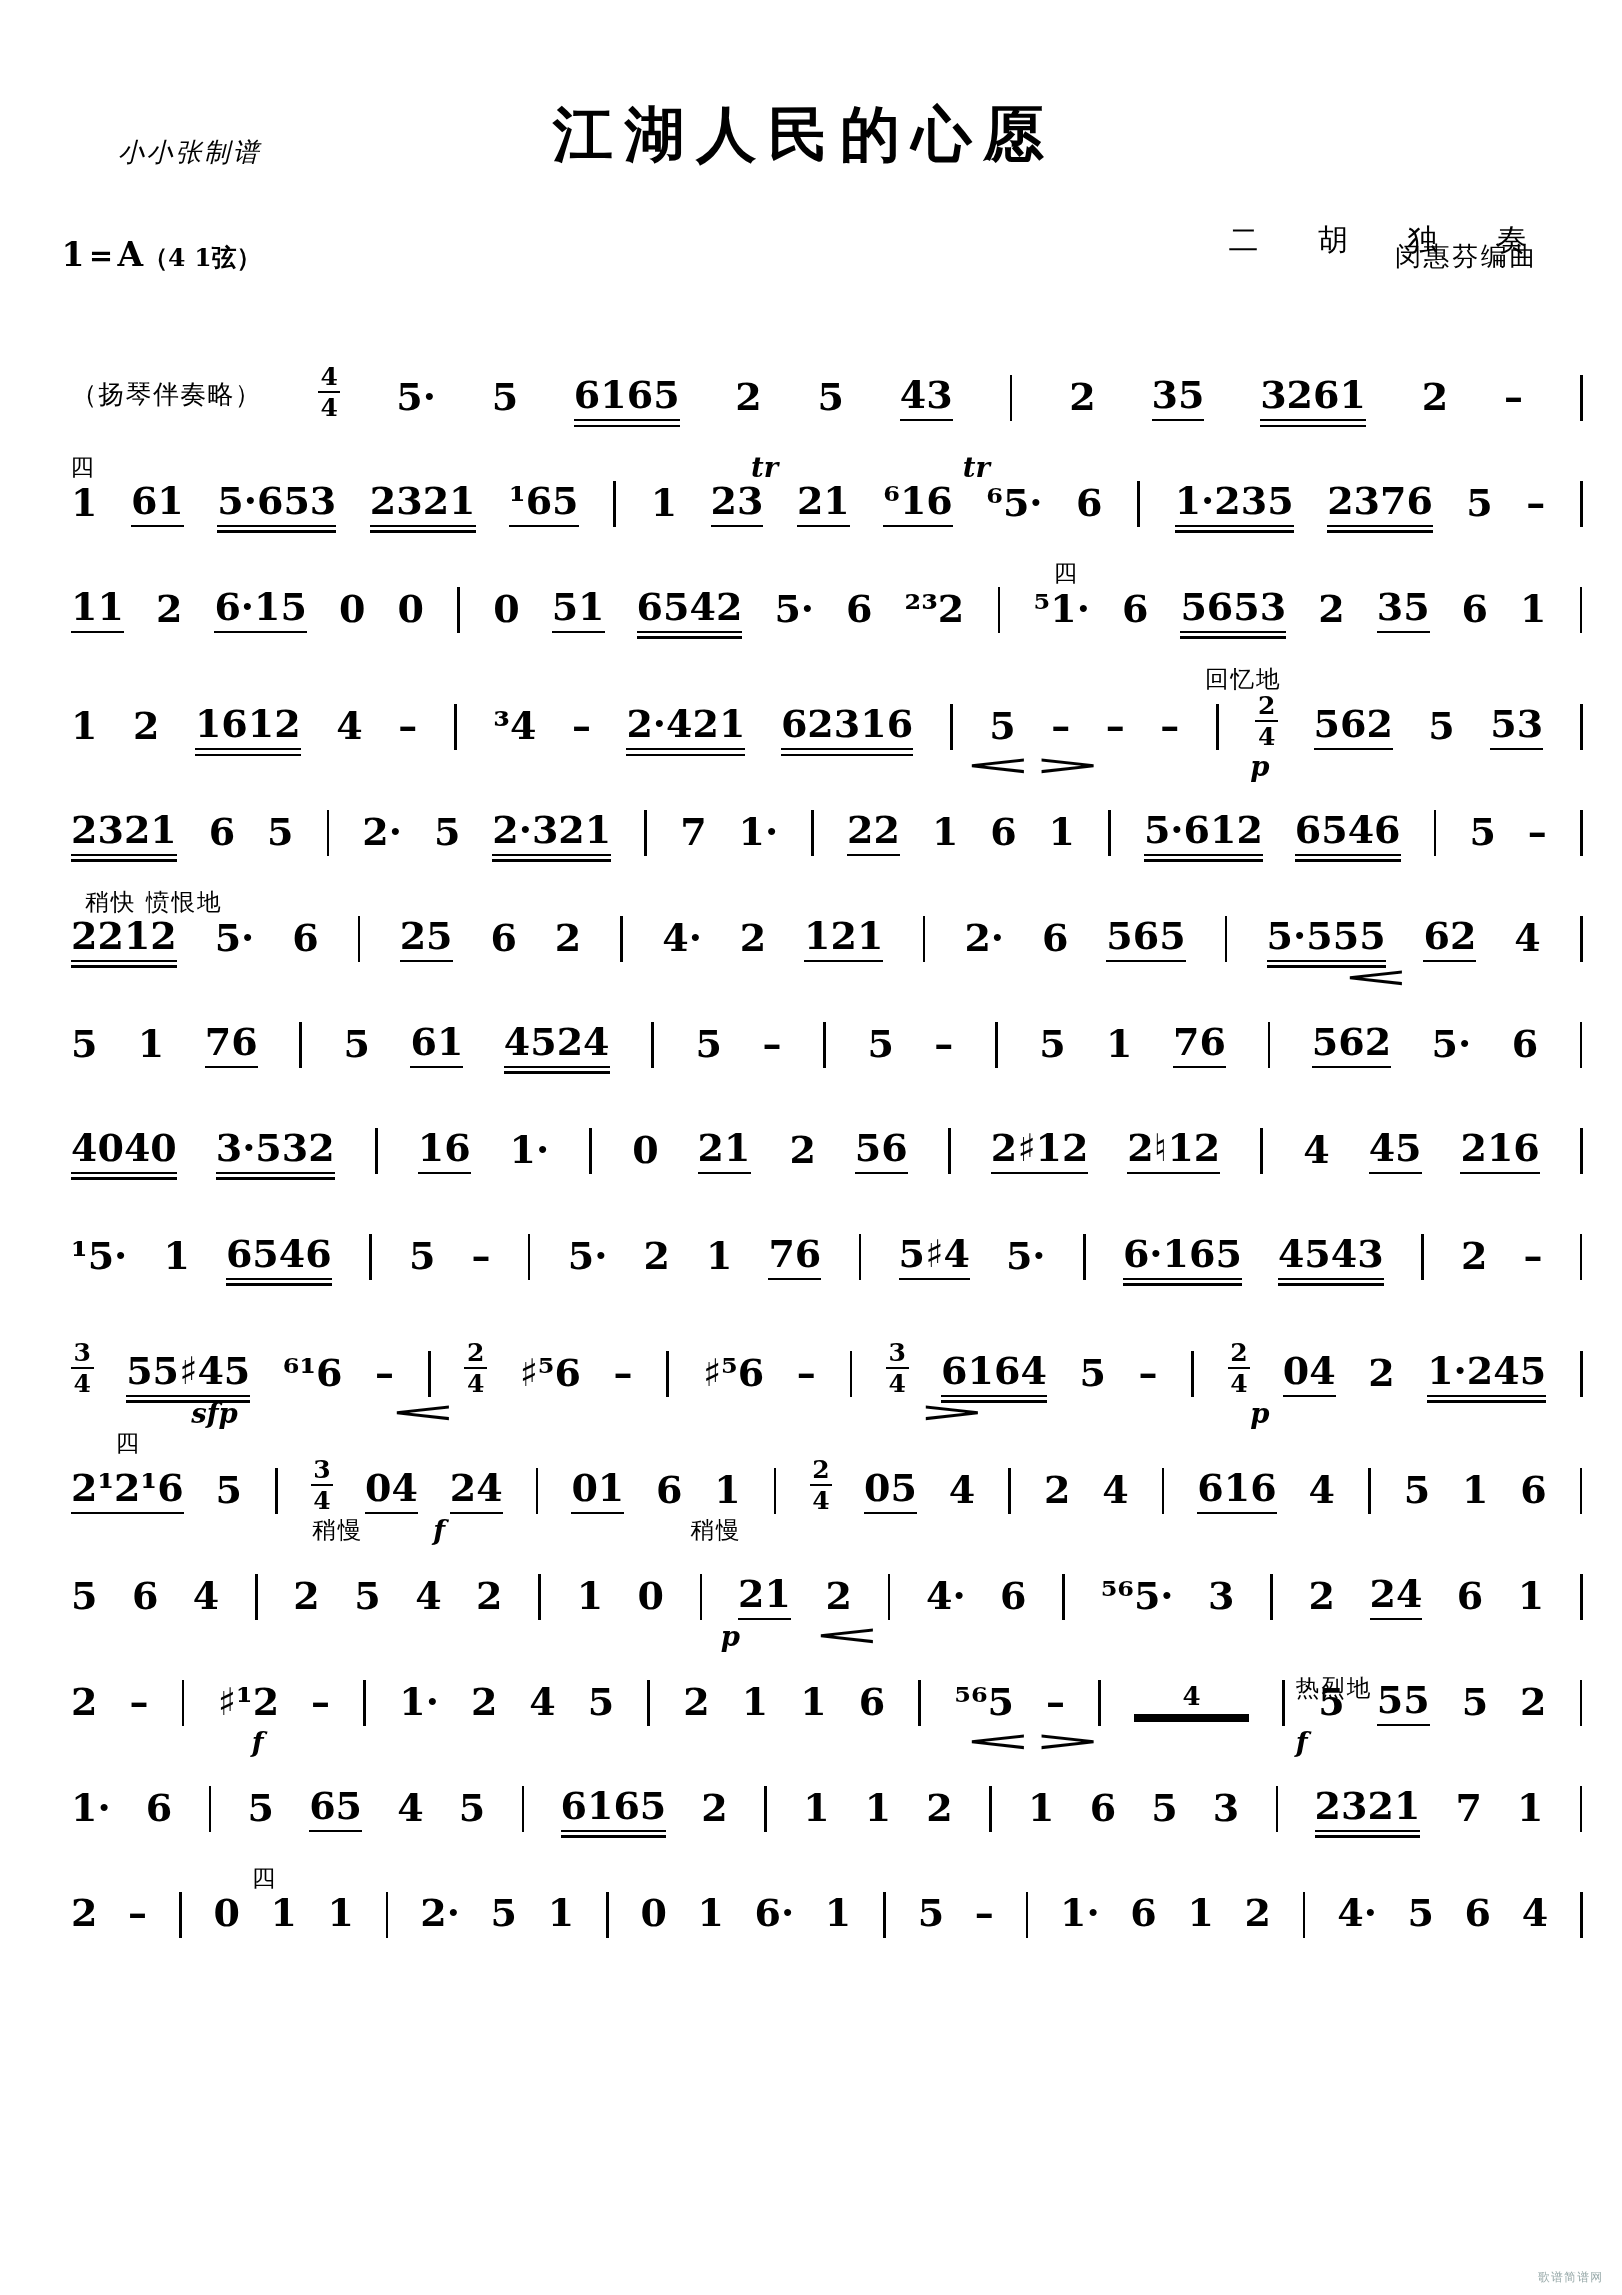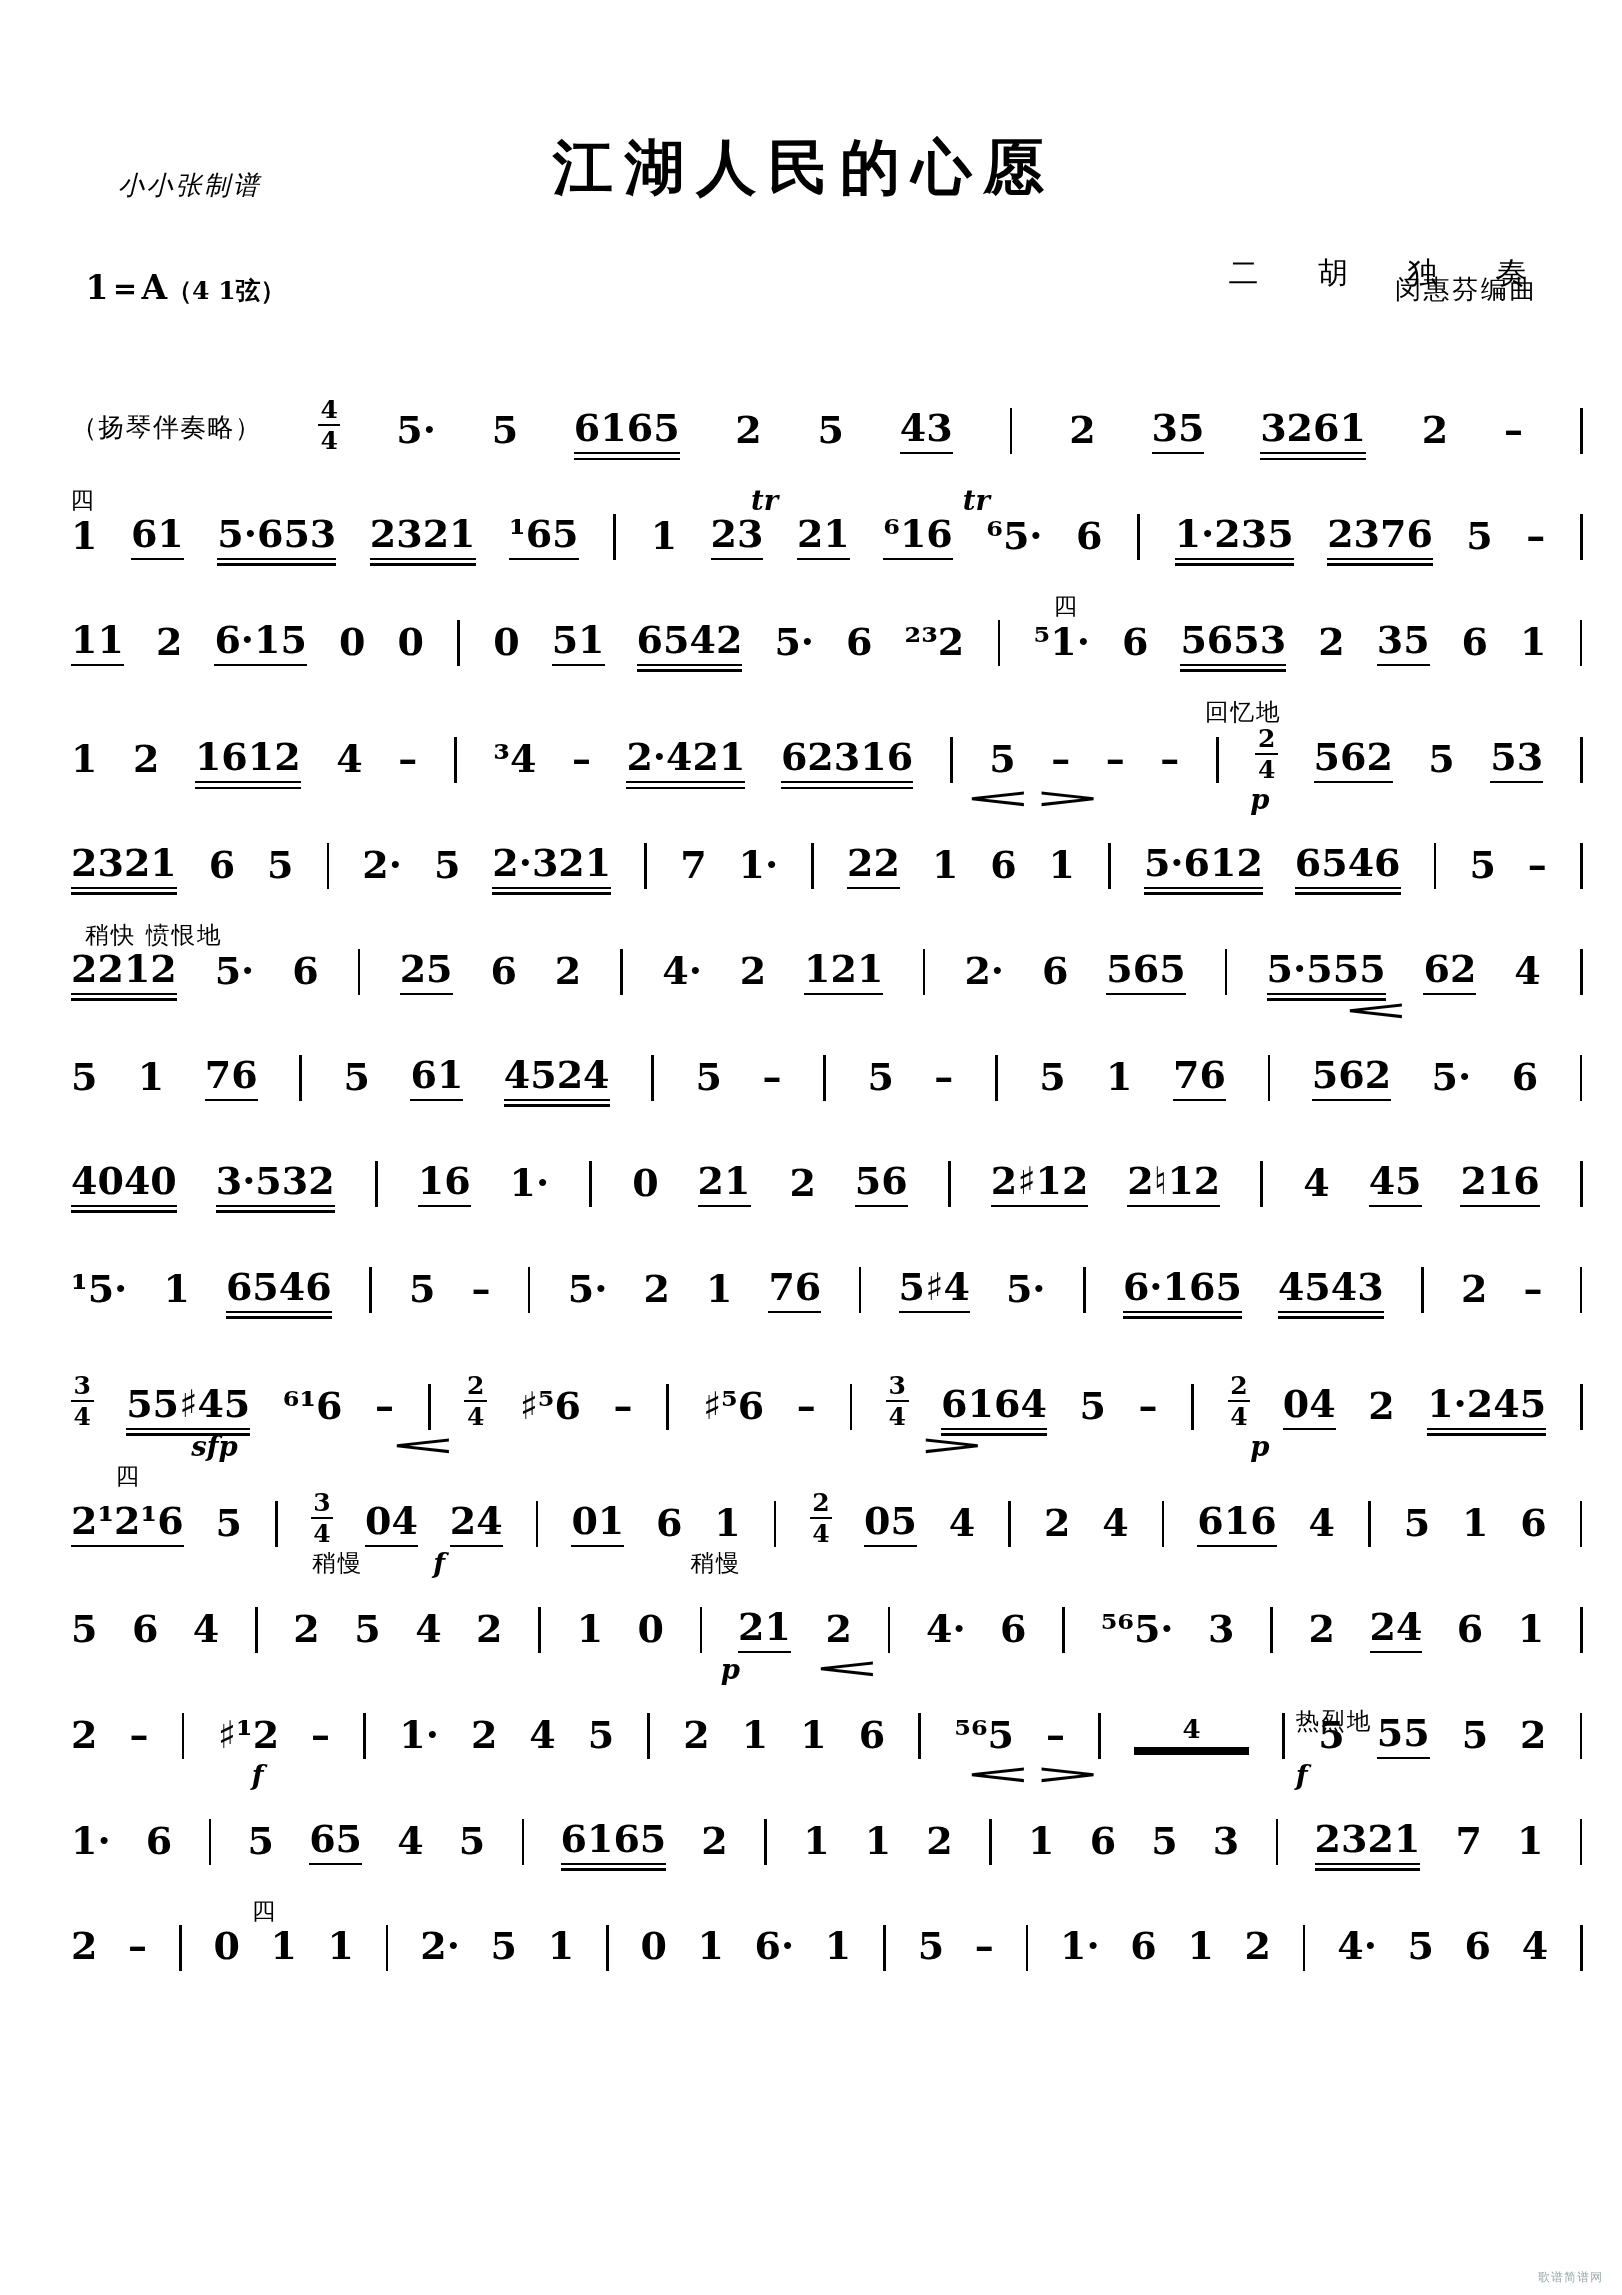--- a/index.html
+++ b/index.html
@@ -1,26 +1,26 @@
 <!DOCTYPE html>
 <html style="font-size:10.5px"><head>
 <meta charset="utf-8">
 <style>
   html,body{margin:0;padding:0;background:#888;}
   .page{
     width:1623px;height:2295px;background:#fff;color:#000;
-    position:relative;box-sizing:border-box;padding:89px 55px 26px;
+    position:relative;box-sizing:border-box;padding:56px 55px 26px;
     font-family:"DejaVu Serif","DejaVu Sans",serif;overflow:hidden;
   }
   .header{position:relative;height:308px;}
   .credit{position:absolute;left:63px;top:79px;font-size:26px;font-style:italic;letter-spacing:2.6px;}
   .title{position:absolute;left:0;right:15px;top:39px;text-align:center;font-size:60px;font-weight:bold;letter-spacing:11.8px;}
   .subtitle{position:absolute;left:0;right:16px;top:164px;text-align:right;font-size:30px;letter-spacing:25px;}
   .composer{position:absolute;right:30px;top:183px;font-size:26px;letter-spacing:2.6px;}
-  .keyrow{position:absolute;left:6.5px;top:177px;font-size:33px;font-weight:bold;margin-left:24px;}
+  .keyrow{position:absolute;left:6.5px;top:177px;font-size:33px;font-weight:bold;}
   .keyrow .ks{font-size:25px;font-weight:bold;}
   .score-body{position:relative;}
   .line-block{position:relative;margin-bottom:3.9px;}
   .anno-row{position:relative;height:30px;}
   .anno-row.bottom{height:26px;}
   .anno{position:absolute;top:0;white-space:nowrap;}
   .anno.cjk{font-size:23.6px;letter-spacing:2px;font-family:"DejaVu Sans","Liberation Sans",sans-serif;}
   .anno.dyn{font-size:27.5px;font-weight:bold;font-style:italic;}
   .anno.hairpin{display:inline-block;transform:scaleX(3.2);transform-origin:left center;font-size:26px;font-weight:bold;}
   .note-row{display:flex;align-items:flex-end;justify-content:space-between;width:100%;margin-left:16px;}

